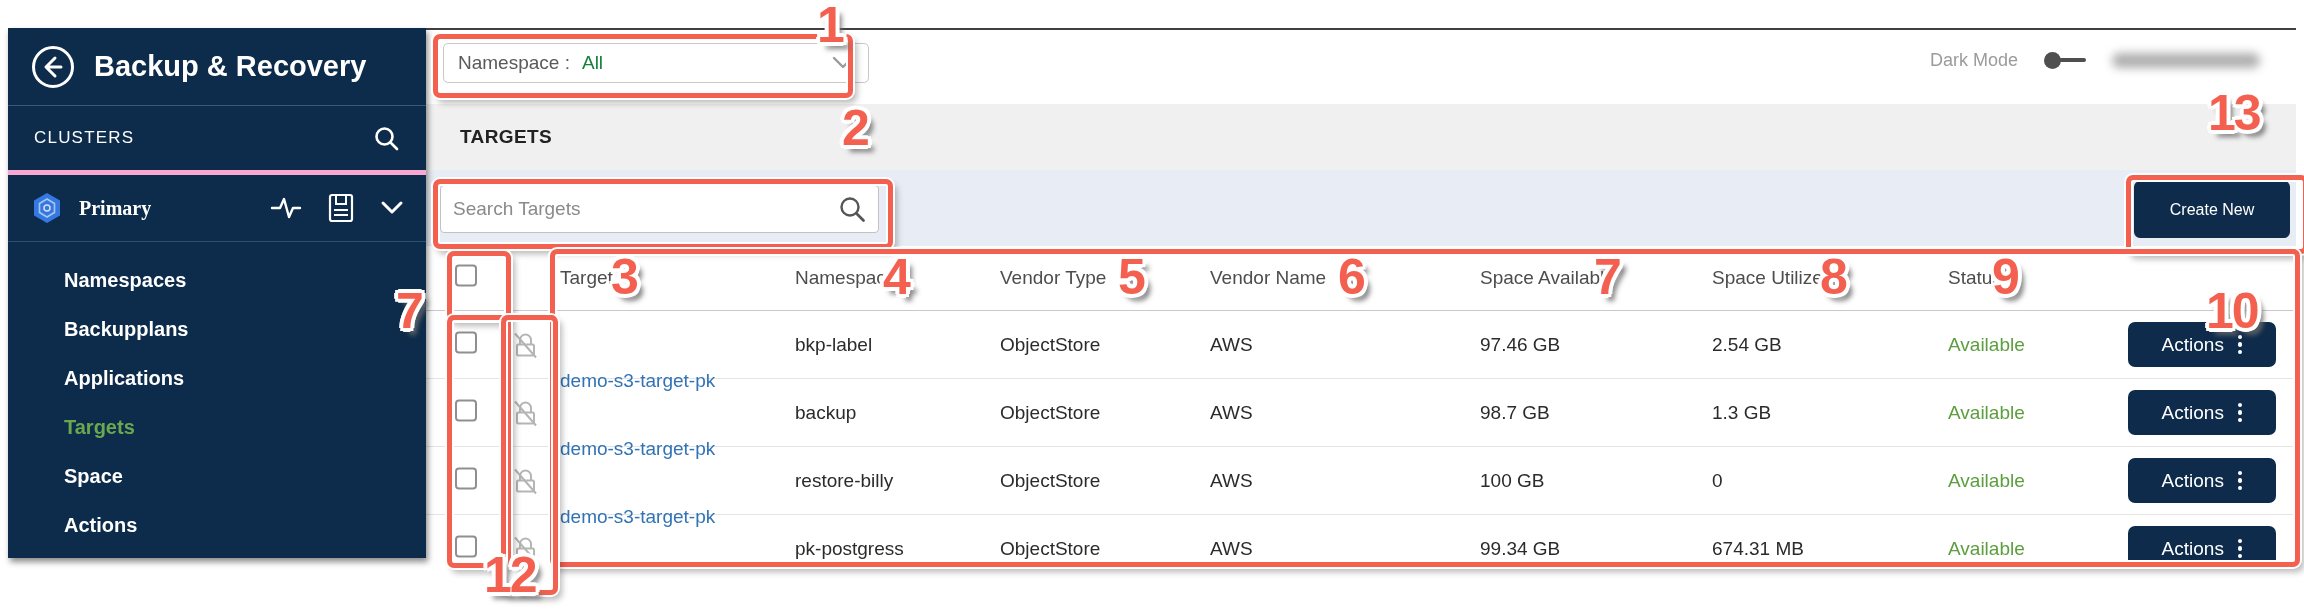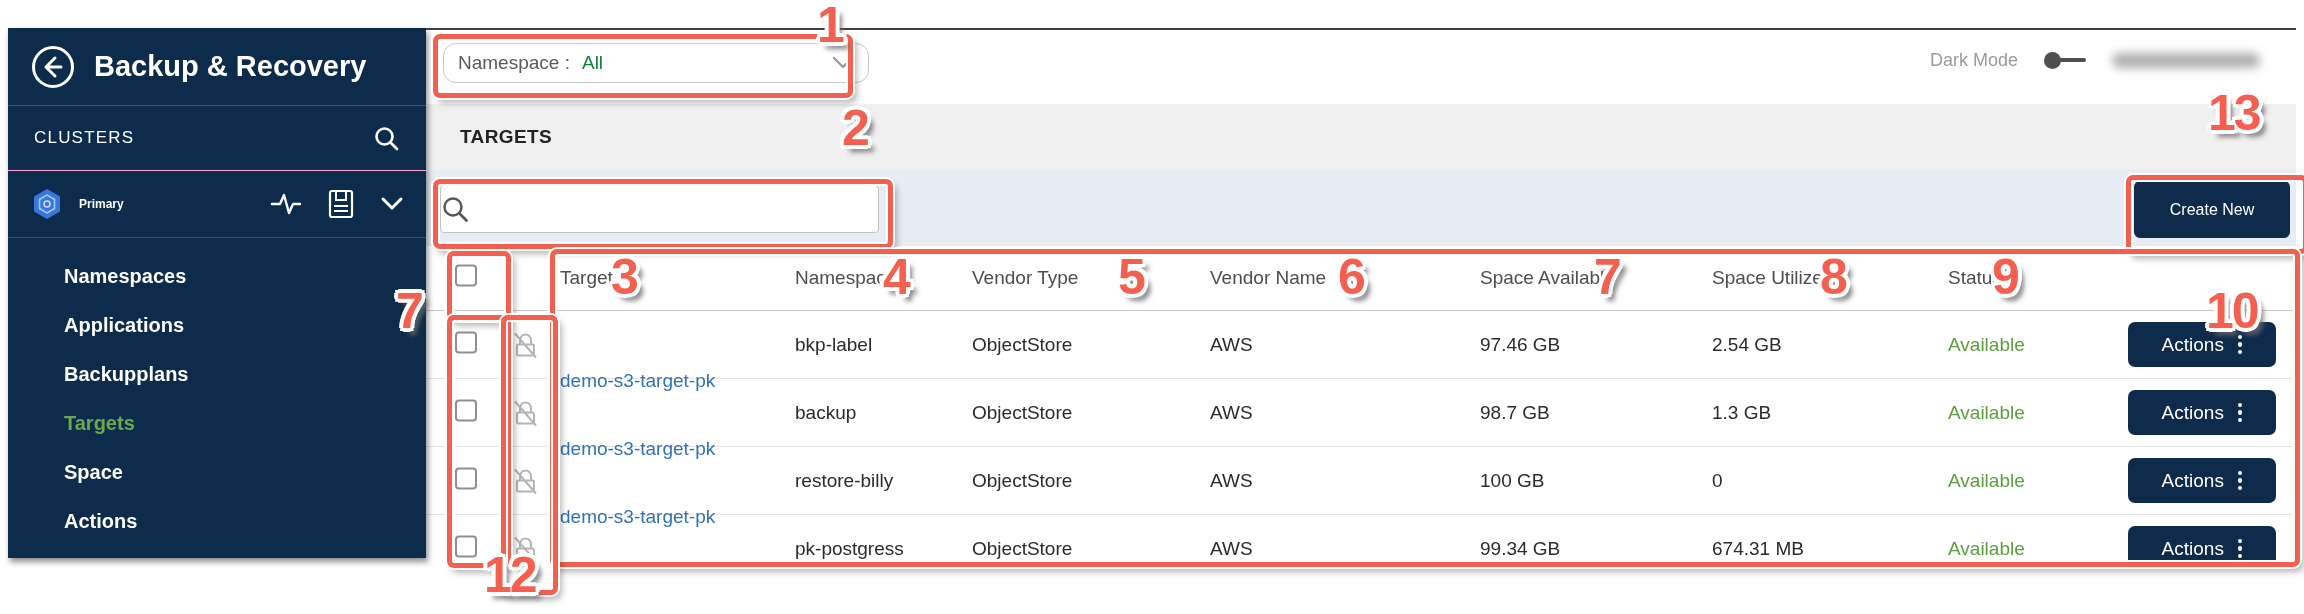--- a/index.html
+++ b/index.html
@@ -7,36 +7,36 @@
         font-family:"Liberation Sans",sans-serif;overflow:hidden;}
 
   
   .sidebar{position:absolute;left:8px;top:28px;width:418px;height:530px;
            background:#0d2b4a;color:#fff;box-shadow:2px 4px 6px rgba(0,0,0,.45);z-index:5;}
   .sb-header{height:77px;display:flex;align-items:center;gap:18px;padding:0 22px;
              border-bottom:1px solid #37587a;}
   .back-btn{width:46px;height:46px;flex:0 0 auto;cursor:pointer;}
   .sb-title{font-size:29px;font-weight:bold;white-space:nowrap;}
   .sb-clusters{height:64px;display:flex;align-items:center;justify-content:space-between;
-               padding:0 26px;border-bottom:1px solid #f9a8d4;font-size:17px;letter-spacing:1.2px;}
+               padding:0 26px;border-bottom:5px solid #f9a8d4;font-size:17px;letter-spacing:1.2px;}
   .sb-cluster{height:66px;display:flex;align-items:center;gap:15px;padding:0 22px;
               border-bottom:1px solid #2c4f72;}
-  .sb-cluster-name{font-size:12px;font-weight:bold;}
+  .sb-cluster-name{font-size:20px;font-weight:bold;font-family:Liberation Serif, serif;}
   .sb-cluster-icons{margin-left:auto;display:flex;align-items:center;gap:26px;}
   .sb-menu{padding-top:14px;}
   .sb-item{height:49px;display:flex;align-items:center;padding-left:56px;
            font-size:20px;font-weight:bold;color:#ffffff;cursor:pointer;}
   .sb-item.active{color:#6aa84f;}
 
   
   .main{position:absolute;left:426px;top:28px;width:1870px;height:530px;background:#fff;
         border-top:2px solid #404040;overflow:hidden;z-index:1;}
   .topbar{position:relative;height:74px;background:#fff;}
   .ns-dropdown{position:absolute;left:17px;top:13px;width:396px;height:38px;
-               border:1px solid #c8c8c8;border-radius:13px;background:#fff;
+               border:1px solid #c8c8c8;border-radius:5px;background:#fff;
                display:flex;align-items:center;gap:12px;padding:0 14px;font-size:19px;cursor:pointer;}
   .ns-label{color:#5a5a5a;}
   .ns-value{color:#15803d;}
   .ns-chevron{margin-left:auto;display:flex;}
   .darkmode{position:absolute;right:36px;top:0;height:60px;display:flex;align-items:center;gap:26px;}
   .dm-label{font-size:18px;color:#9b9b9b;}
   .dm-toggle{display:flex;align-items:center;cursor:pointer;}
   .dm-knob{width:17px;height:17px;border-radius:50%;background:#4f4f4f;}
   .dm-track{width:27px;height:4px;background:#4f4f4f;border-radius:2px;margin-left:-2px;}
   .redacted{width:148px;height:15px;background:#949494;border-radius:8px;filter:blur(5px);opacity:.75;}
@@ -55,21 +55,21 @@
               font-family:"Liberation Sans",sans-serif;}
 
   .tablewrap{position:relative;background:#fff;}
   .thead{position:relative;height:64px;border-bottom:1px solid #c9c9c9;font-size:19px;color:#4d4d4d;}
   .trow{position:relative;height:67px;border-bottom:1px solid #e4e4e4;font-size:19px;color:#2b2b2b;}
   .cell{position:absolute;top:50%;transform:translateY(-50%);white-space:nowrap;}
   .c-cb{left:29px;}
   .c-lock{left:84px;display:flex;}
   .c-target{left:134px;}
   .c-ns{left:369px;}
-  .c-vt{left:546px;text-align:center;}
+  .c-vt{left:574px;text-align:center;}
   .c-vn{left:784px;}
   .c-sa{left:1054px;}
   .c-su{left:1286px;}
   .c-status{left:1522px;}
   a.link{color:#3273b5;text-decoration:none;cursor:pointer;margin-top:36px;}
   .status-ok{color:#5c9e3e;}
   input[type=checkbox]{width:22px;height:22px;appearance:none;-webkit-appearance:none;
       border:2px solid #8f8f8f;border-radius:4px;background:#fff;margin:0;cursor:pointer;}
   .actions-btn{position:absolute;left:1702px;top:11px;width:148px;height:45px;background:#0e2b4b;
       border:none;border-radius:7px;color:#fff;font-size:19px;display:flex;align-items:center;
@@ -151,22 +151,22 @@
         <span style="display:flex;cursor:pointer;">
           <svg width="24" height="16" viewBox="0 0 24 16">
               <path d="M3 3 L12 12 L21 3" fill="none" stroke="#fff" stroke-width="3" stroke-linecap="round" stroke-linejoin="round"></path>
             </svg>
         </span>
       </span>
     </div>
 
     <nav class="sb-menu">
       <div class="sb-item">Namespaces</div>
+      <div class="sb-item">Backupplans</div>
       <div class="sb-item">Applications</div>
-      <div class="sb-item">Backupplans</div>
       <div class="sb-item active">Targets</div>
       <div class="sb-item">Space</div>
       <div class="sb-item">Actions</div>
     </nav>
   </aside>
 
   <main class="main">
 
     <div class="topbar">
       <div class="ns-dropdown">
@@ -187,20 +187,21 @@
         <span class="redacted"></span>
       </div>
     </div>
 
     <div class="section-bar">
       <span>TARGETS</span>
     </div>
 
     <div class="toolbar">
       <div class="search-wrap">
+        <input type="text" placeholder="Search Targets" style="">
         <span class="search-icon">
           <svg width="28" height="28" viewBox="0 0 28 28">
               <circle cx="12" cy="12" r="8.5" fill="none" stroke="#555" stroke-width="2.4"></circle>
               <line x1="18.5" y1="18.5" x2="25.5" y2="25.5" stroke="#555" stroke-width="2.8" stroke-linecap="round"></line>
             </svg>
         </span>
       </div>
       <button class="create-btn">Create New</button>
     </div>
 

